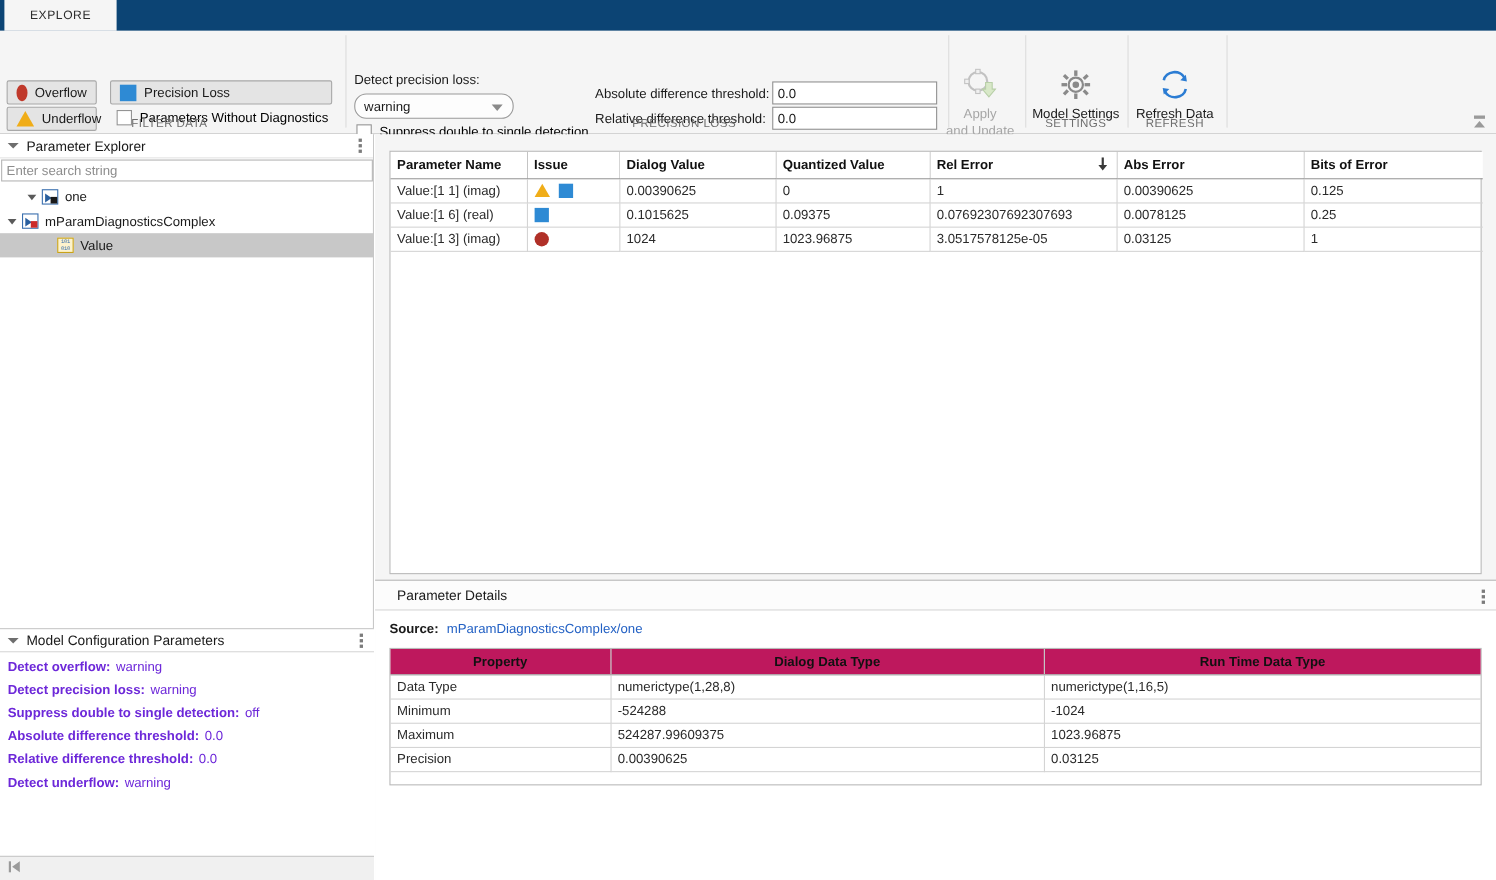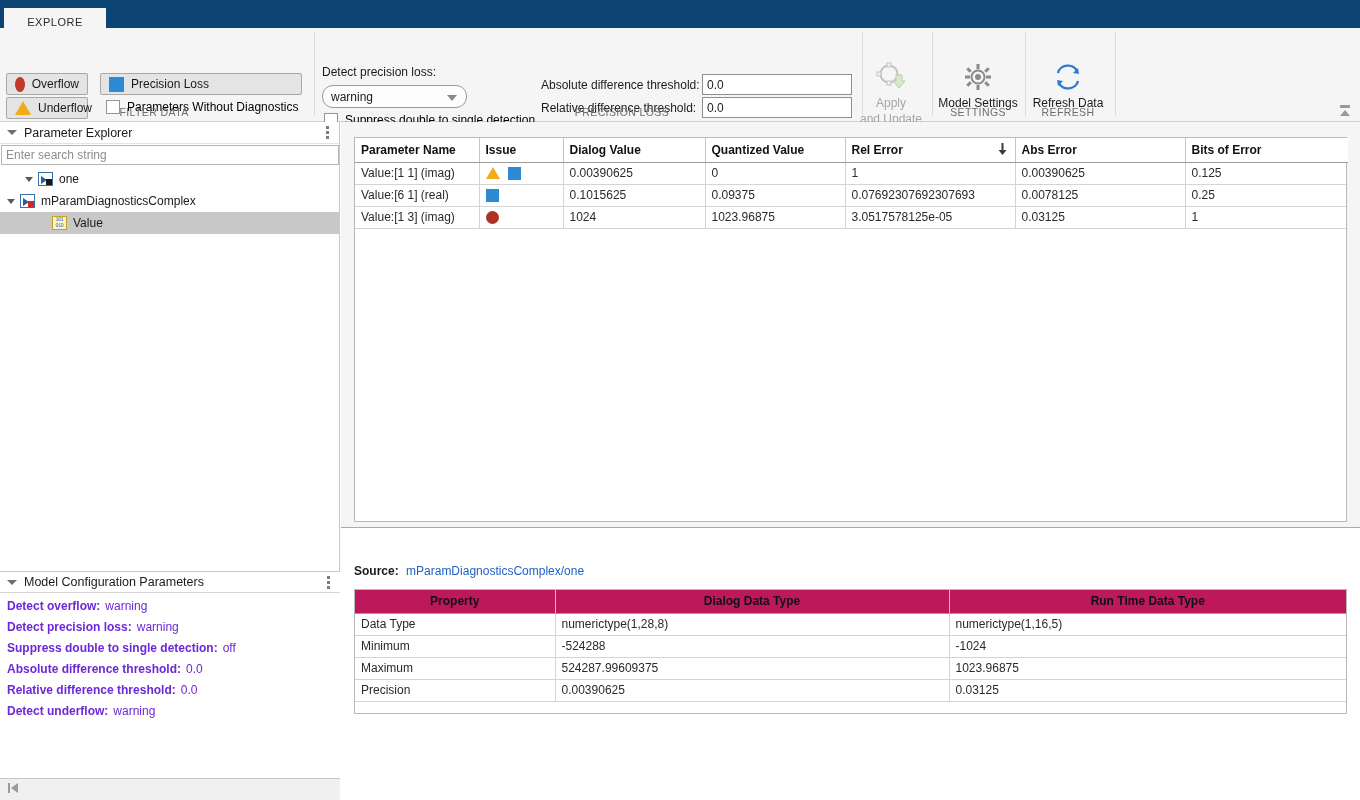--- a/index.html
+++ b/index.html
@@ -16,21 +16,21 @@
 
   
   .tabstrip {
     position: absolute; left: 0; top: 0; width: 1360px; height: 28px;
     background: #0c4474;
   }
   .tab-active {
     position: absolute; left: 4px; top: 0; width: 102px; height: 28px;
     background: #f5f5f5;
     display: flex; align-items: center; justify-content: center;
-    font-size: 11px; letter-spacing: .5px; color: #2b2b2b; margin-top: 8px;
+    font-size: 11px; letter-spacing: .5px; color: #2b2b2b;
   }
 
   
   .ribbon {
     position: absolute; left: 0; top: 28px; width: 1360px; height: 94px;
     background: #f5f5f5;
     border-bottom: 1px solid #d0d0d0;
   }
   .ribbon-sep {
     position: absolute; top: 4px; width: 1px; height: 84px; background: #dcdcdc;
@@ -469,21 +469,21 @@
               <span class="c-sq"></span>
             </div>
           </td>
           <td>0.00390625</td>
           <td>0</td>
           <td>1</td>
           <td>0.00390625</td>
           <td>0.125</td>
         </tr>
         <tr>
-          <td>Value:[6 1] (real)</td>
+          <td>Value:[1 6] (real)</td>
           <td>
             <div class="issue-cell">
               <span class="c-sq"></span>
             </div>
           </td>
           <td>0.1015625</td>
           <td>0.09375</td>
           <td>0.07692307692307693</td>
           <td>0.0078125</td>
           <td>0.25</td>
@@ -499,20 +499,28 @@
           <td>1023.96875</td>
           <td>3.0517578125e-05</td>
           <td>0.03125</td>
           <td>1</td>
         </tr>
       </tbody>
     </table>
   </div>
 
   <div class="details">
+    <div class="details-title">
+      <span>Parameter Details</span>
+      <span class="kebab" style="top:8px;">
+          <i></i>
+          <i></i>
+          <i></i>
+        </span>
+    </div>
 
     <div class="src-row">
       <span>Source:</span>
       <a href="#">mParamDiagnosticsComplex/one</a>
     </div>
 
     <div class="dtablewrap">
       <table class="dgrid">
         <colgroup>
             <col style="width:200px">

